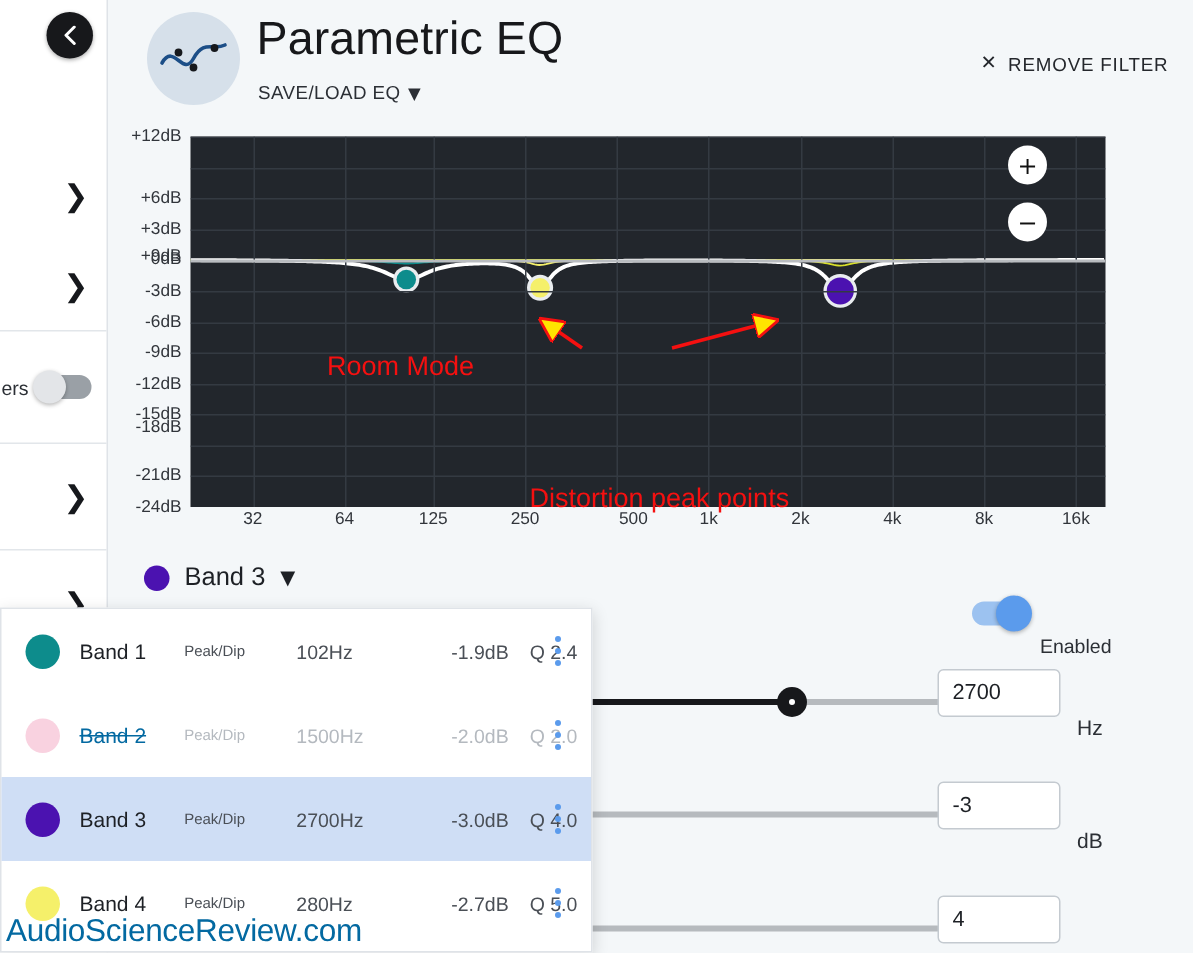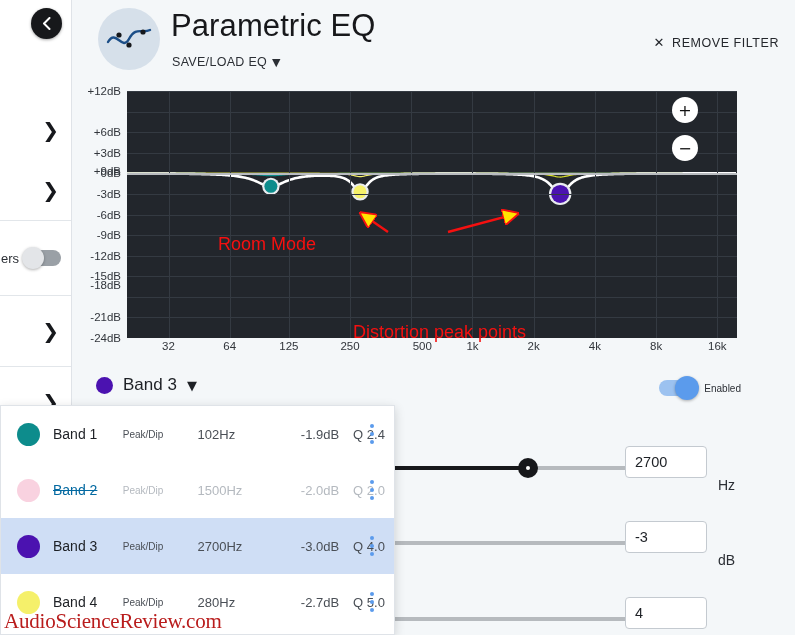--- a/index.html
+++ b/index.html
@@ -108,21 +108,21 @@
   #band-row { position:absolute; left:0; top:375px; width:723px; height:34px; }
   #band-select {
     position:absolute; left:24px; top:0; display:flex; align-items:center; gap:10px;
   }
   #band-select .dot { width:17px; height:17px; border-radius:50%; }
   #band-select .name { font-size:17px; color:#1d2025; }
   #band-select .chev { font-size:13px; font-family:"DejaVu Sans", sans-serif; color:#1d2025; }
   #enabled-row {
     position:absolute; right:54px; top:5px; display:flex; align-items:center; gap:9px;
   }
-  #enabled-label { font-size:10px; color:#2b2f35; }
+  #enabled-label { font-size:13px; color:#2b2f35;margin-top:43px; }
 
   
   .srow { position:absolute; left:0; width:723px; height:22px; }
   .strack {
     position:absolute; left:320px; top:10px; width:235px; height:4px;
     background:#b6babe; border-radius:2px;
   }
   .sfill { position:absolute; left:0; top:0; height:4px; background:#17181b; border-radius:2px; }
   .sthumb {
     position:absolute; top:2px; width:20px; height:20px; margin-left:-10px;
@@ -377,13 +377,13 @@
       <span class="bgain">-2.7dB</span>
       <span class="bq">Q 5.0</span>
       <span class="kebab">
         <i></i>
         <i></i>
         <i></i>
       </span>
     </div>
   </div>
 
-<div id="watermark" style="color: #b91c1c; font-family: Liberation Serif, serif;">AudioScienceReview.com</div>
+<div id="watermark" style="color: #0369a1;">AudioScienceReview.com</div>
 
 </body></html>

